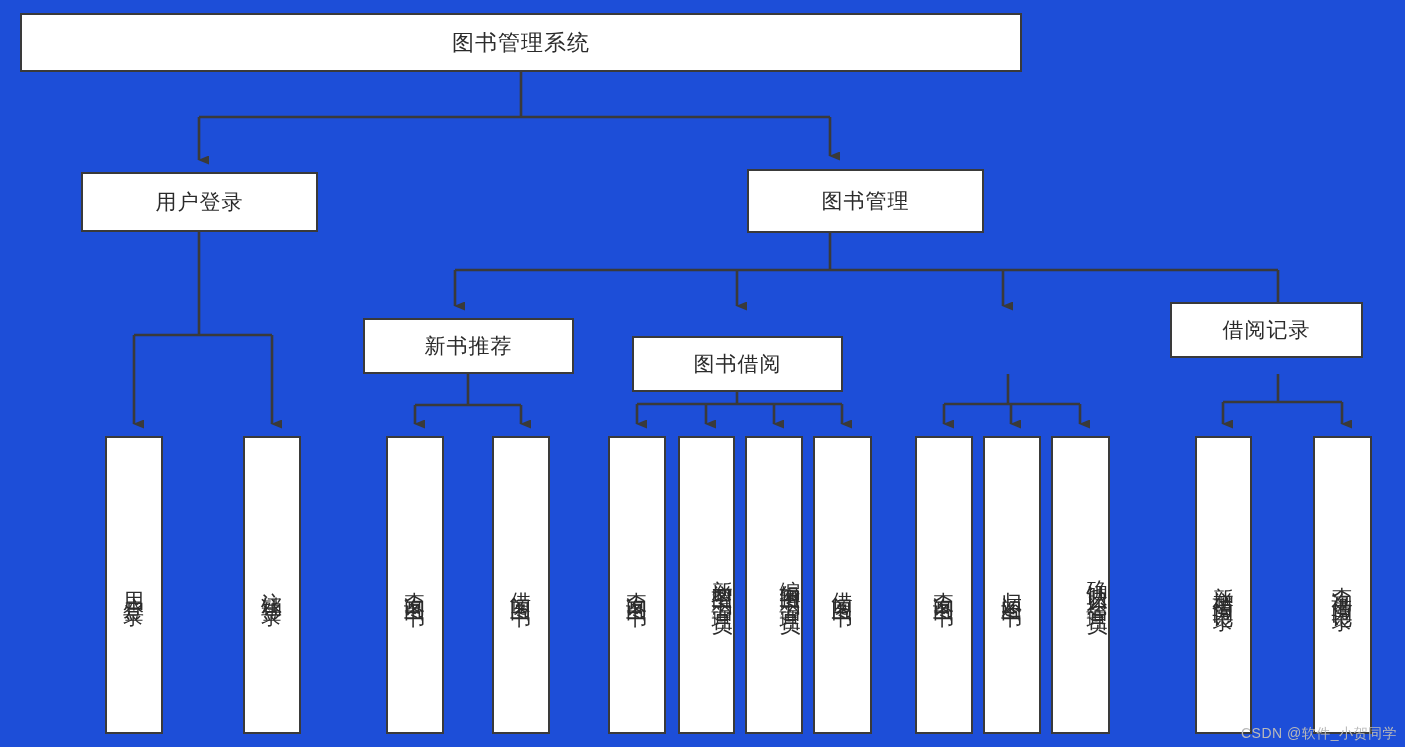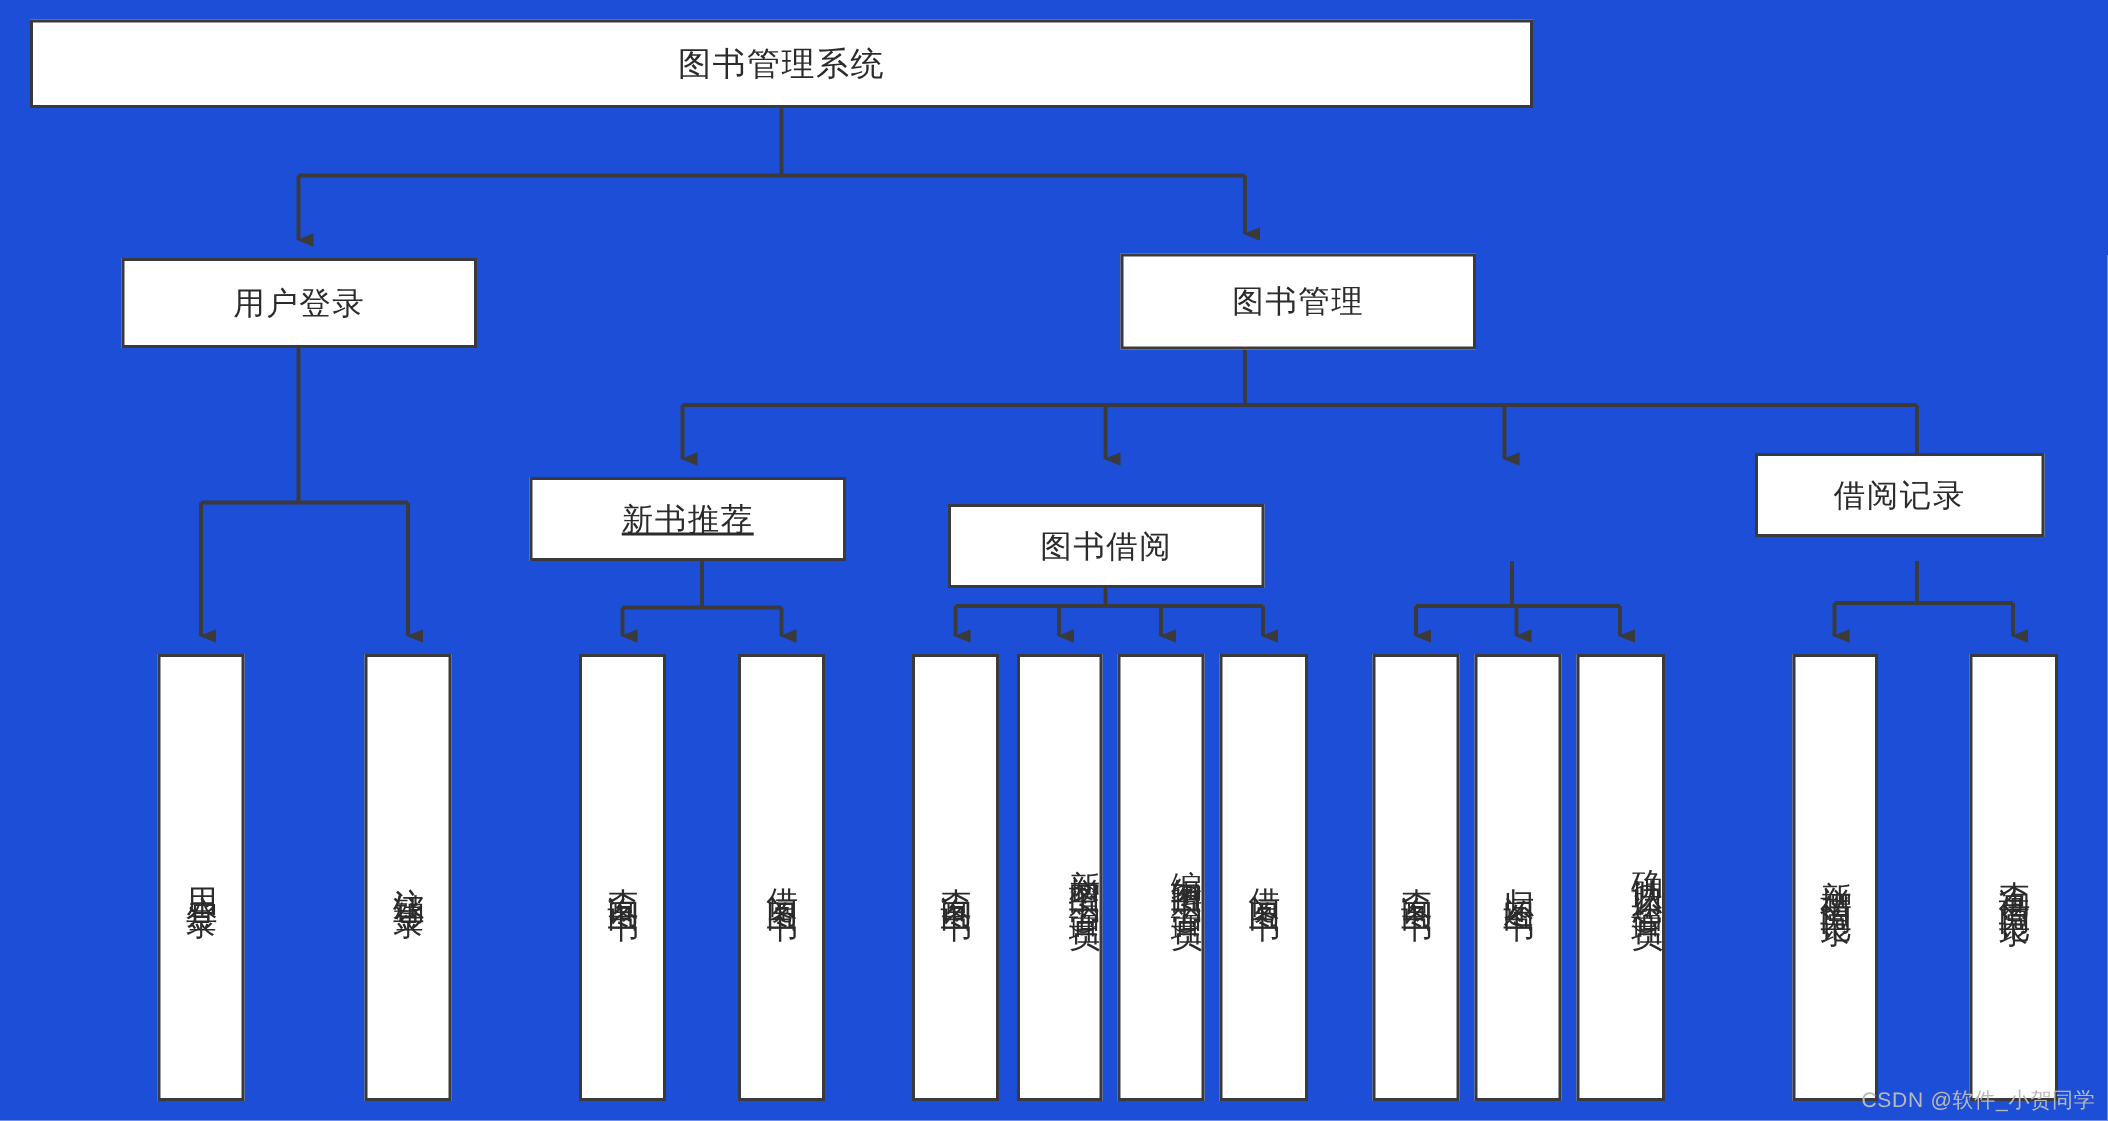--- a/index.html
+++ b/index.html
@@ -72,21 +72,21 @@
       <path d="M1223,402 L1223,424" marker-end="url(#arw)"></path>
       <path d="M1342,402 L1342,424" marker-end="url(#arw)"></path>
     </g>
   </svg>
 
   <div class="node h root" style="left:20px;top:13px;width:1002px;height:59px;">图书管理系统</div>
 
   <div class="node h" style="left:81px;top:172px;width:237px;height:60px;">用户登录</div>
   <div class="node h" style="left:711px;top:169px;width:237px;height:64px;margin-left:36px;">图书管理</div>
 
-  <div class="node h" style="left:353px;top:318px;width:211px;height:56px;text-decoration:underline;">新书推荐</div>
+  <div class="node h" style="left:363px;top:318px;width:211px;height:56px;">新书推荐</div>
   <div class="node h" style="left:632px;top:336px;width:211px;height:56px;">图书借阅</div>
   <div class="node h" style="left:1170px;top:302px;width:193px;height:56px;">借阅记录</div>
 
   <div class="node v" style="left:105px;top:436px;width:58px;height:298px;">用户登录</div>
   <div class="node v" style="left:243px;top:436px;width:58px;height:298px;">注销登录</div>
 
   <div class="node v" style="left:386px;top:436px;width:58px;height:298px;">查询图书</div>
   <div class="node v" style="left:492px;top:436px;width:58px;height:298px;">借阅图书</div>
 
   <div class="node v" style="left:608px;top:436px;width:58px;height:298px;">查询图书</div>

